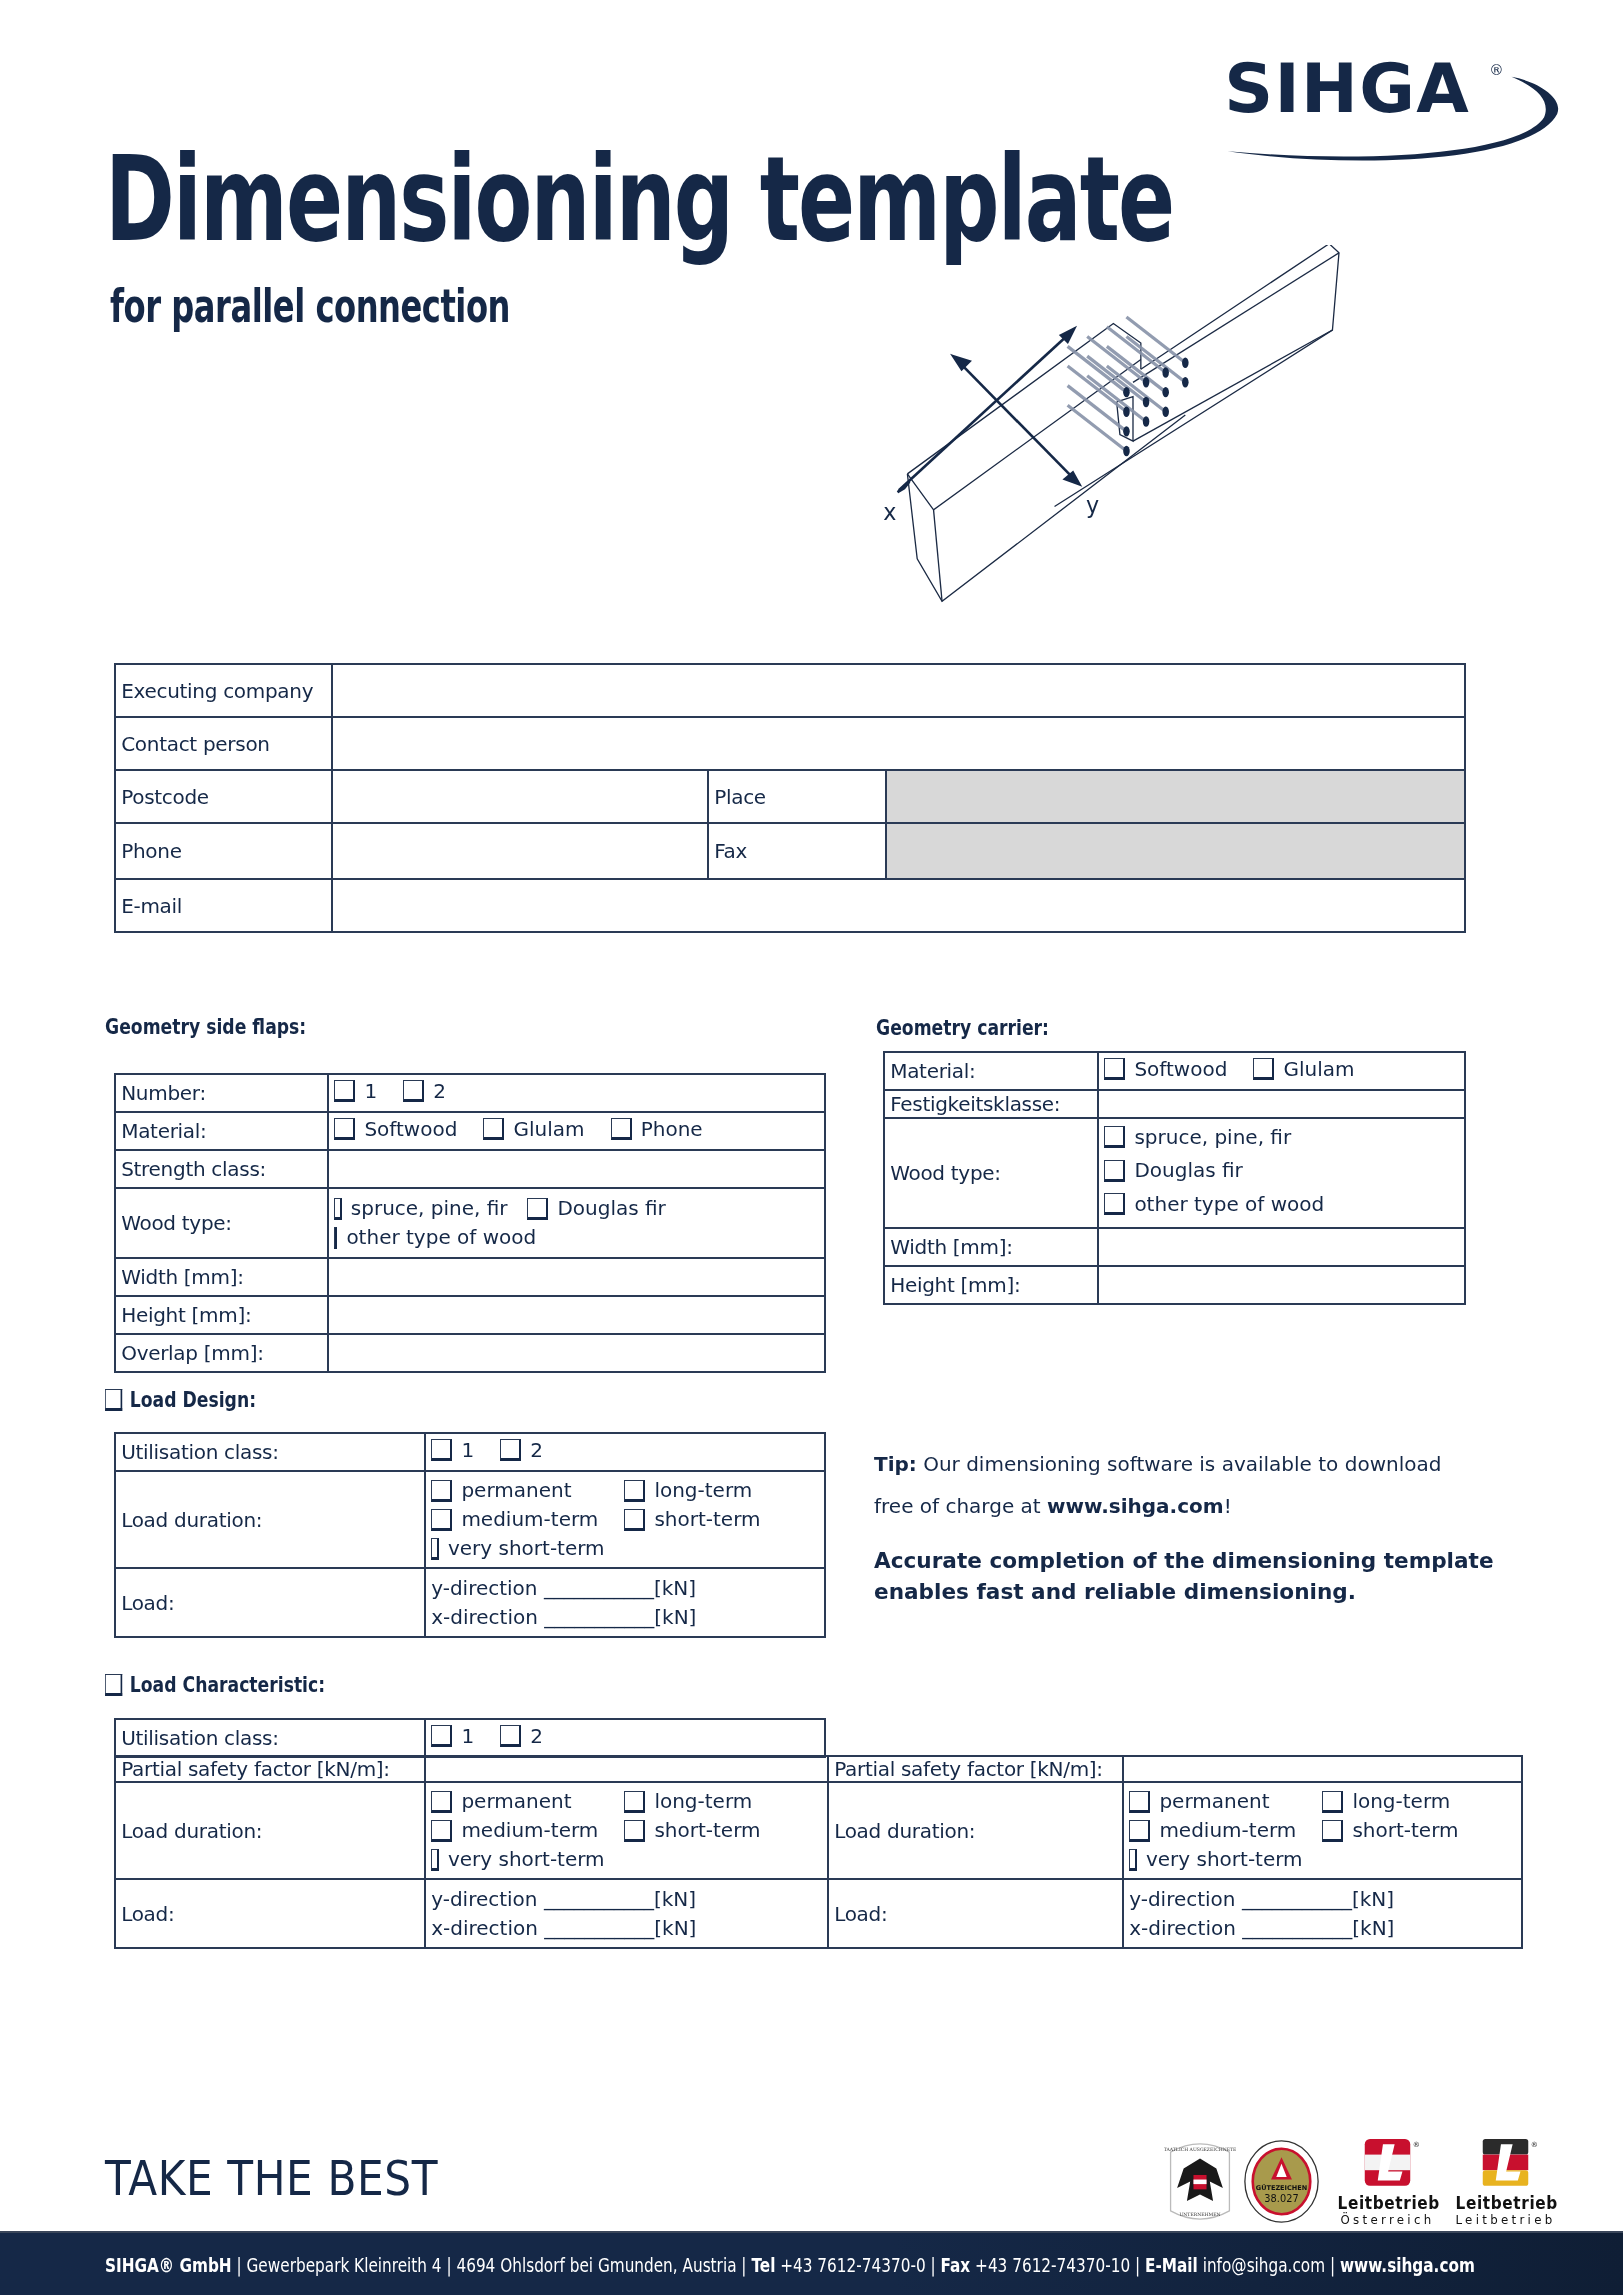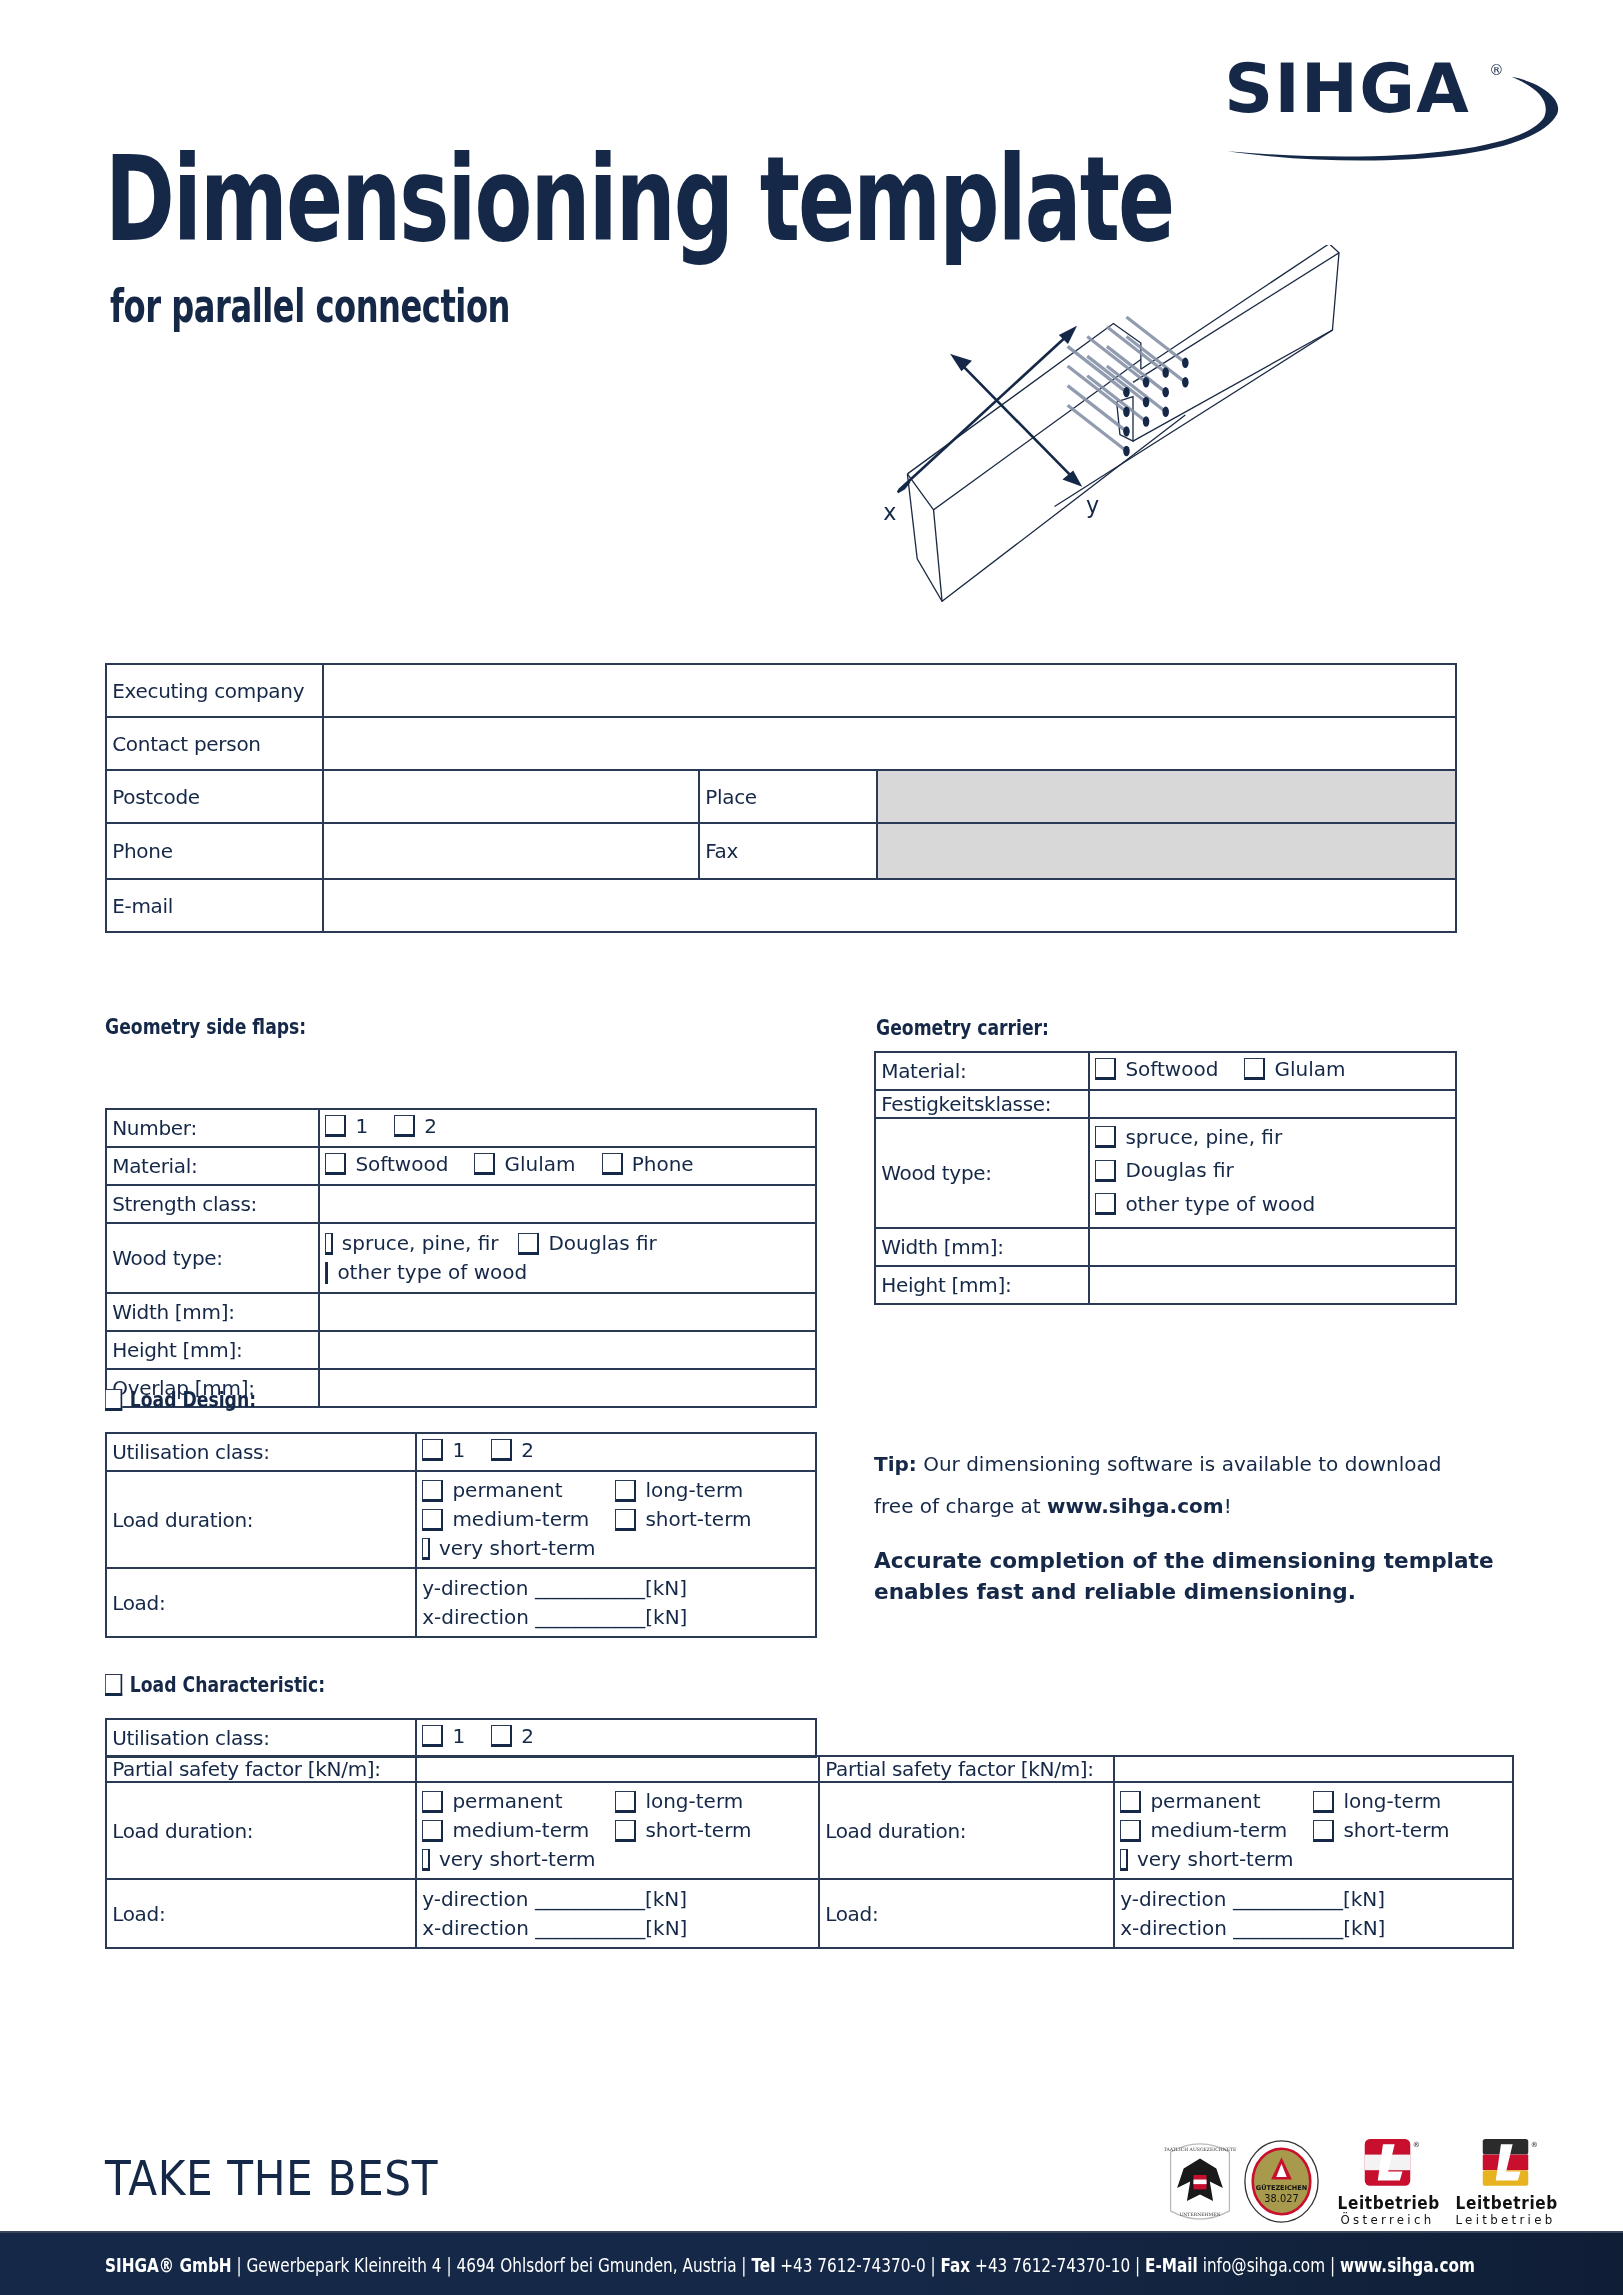--- a/index.html
+++ b/index.html
@@ -23,21 +23,21 @@
     left: 110px; top: 283px; margin: 0;
     font-family: "DejaVu Sans", sans-serif; font-weight: bold;
     font-size: 46px; line-height: 1; letter-spacing: -0.7px;
     transform: scaleX(0.70); transform-origin: left top; white-space: nowrap;
   }
   #diagram { left: 871px; top: 245px; width: 609px; height: 376px; }
 
   
   table.form {
     position: absolute; border-collapse: collapse;
-    font-family: "DejaVu Sans", sans-serif; font-size: 20px; color: #152847;
+    font-family: "DejaVu Sans", sans-serif; font-size: 20px; color: #152847; margin-left: 9px;
   }
   table.form td {
     border: 2px solid #2a3a55; padding: 0 5.2px; vertical-align: middle;
     white-space: nowrap;
   }
   table.form td.lbl { letter-spacing: -0.3px; }
   table.form td.grey { background: #d8d8d8; }
 
   .cb {
     display: inline-block; width: 21px; height: 22px; box-sizing: border-box;
@@ -187,21 +187,21 @@
     <td class="grey"></td>
   </tr>
   <tr style="height:53px">
     <td class="lbl">E-mail</td>
     <td colspan="3"></td>
   </tr>
 </tbody>
   </table>
 
 <div class="abs sec navy" style="left:105px; top:1015px;">Geometry side flaps:</div>
-<table class="form" style="left:105px; top:1108px; width:712px;">
+<table class="form" style="left:105px; top:1073px; width:712px;">
   <colgroup>
       <col style="width:213px">
       <col>
     </colgroup>
   <tbody>
       <tr style="height:38px">
     <td class="lbl">Number:</td>
     <td>
       <span class="opt">
             <span class="cb"></span>

